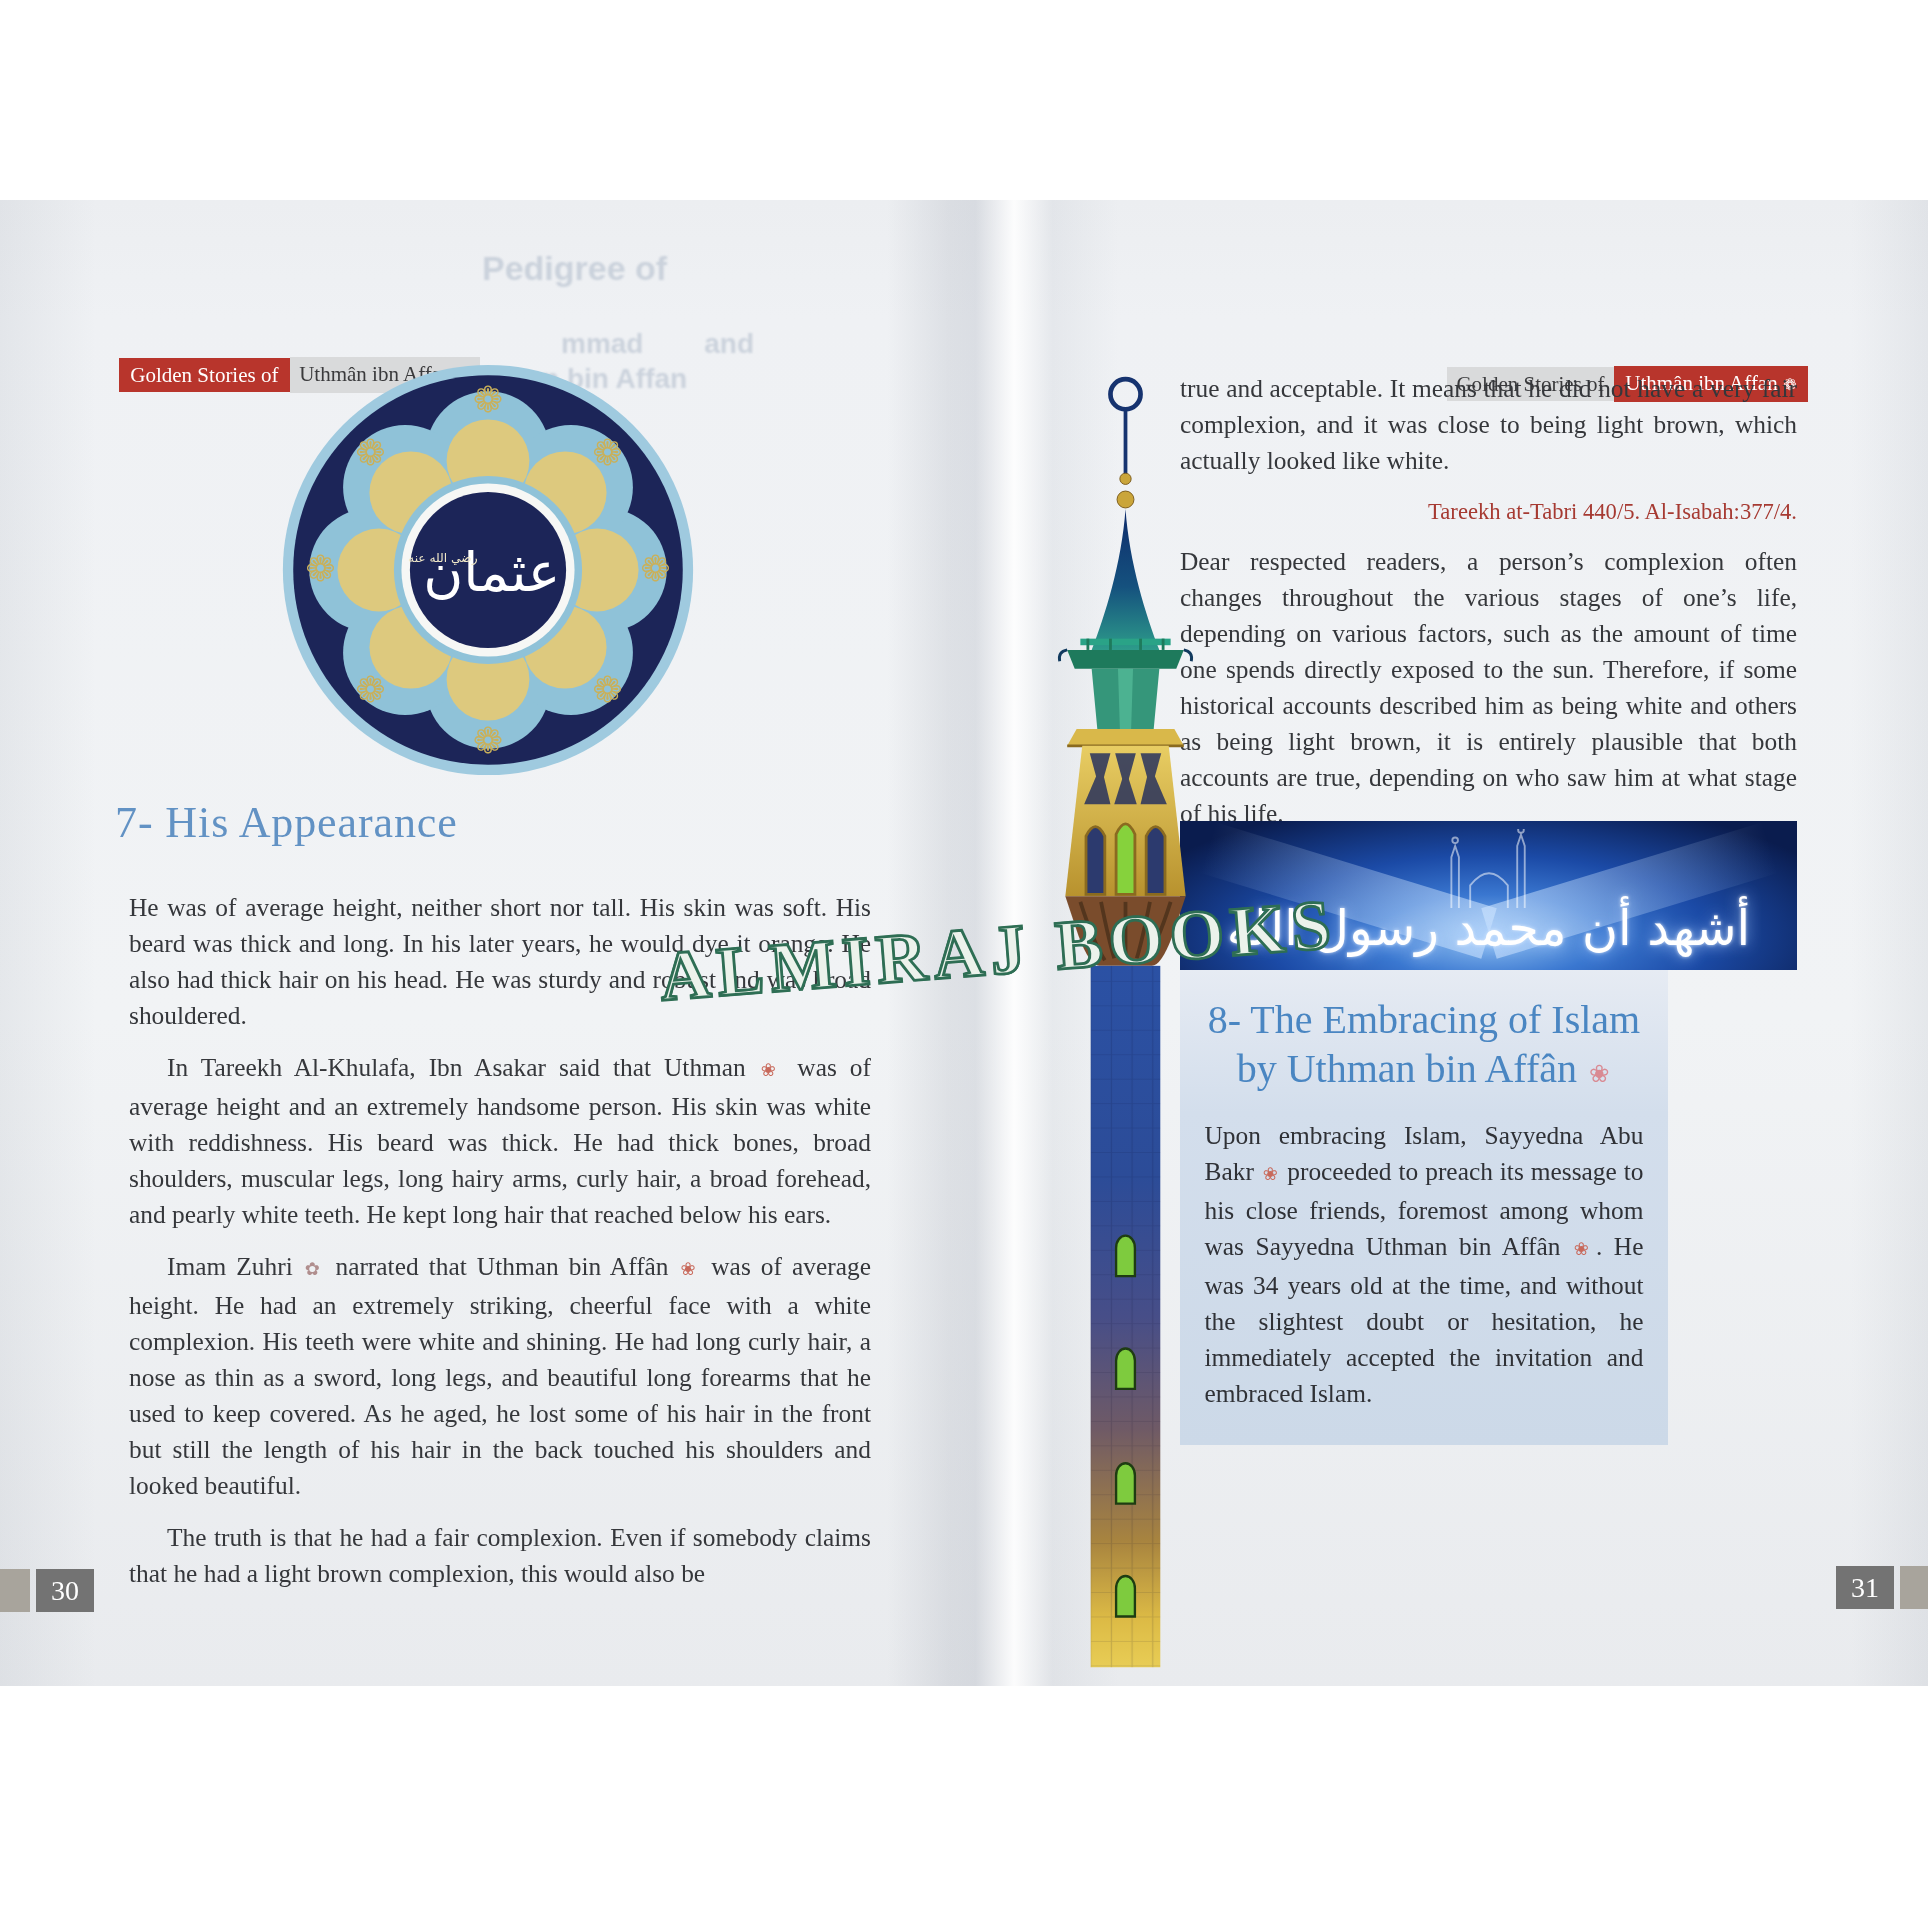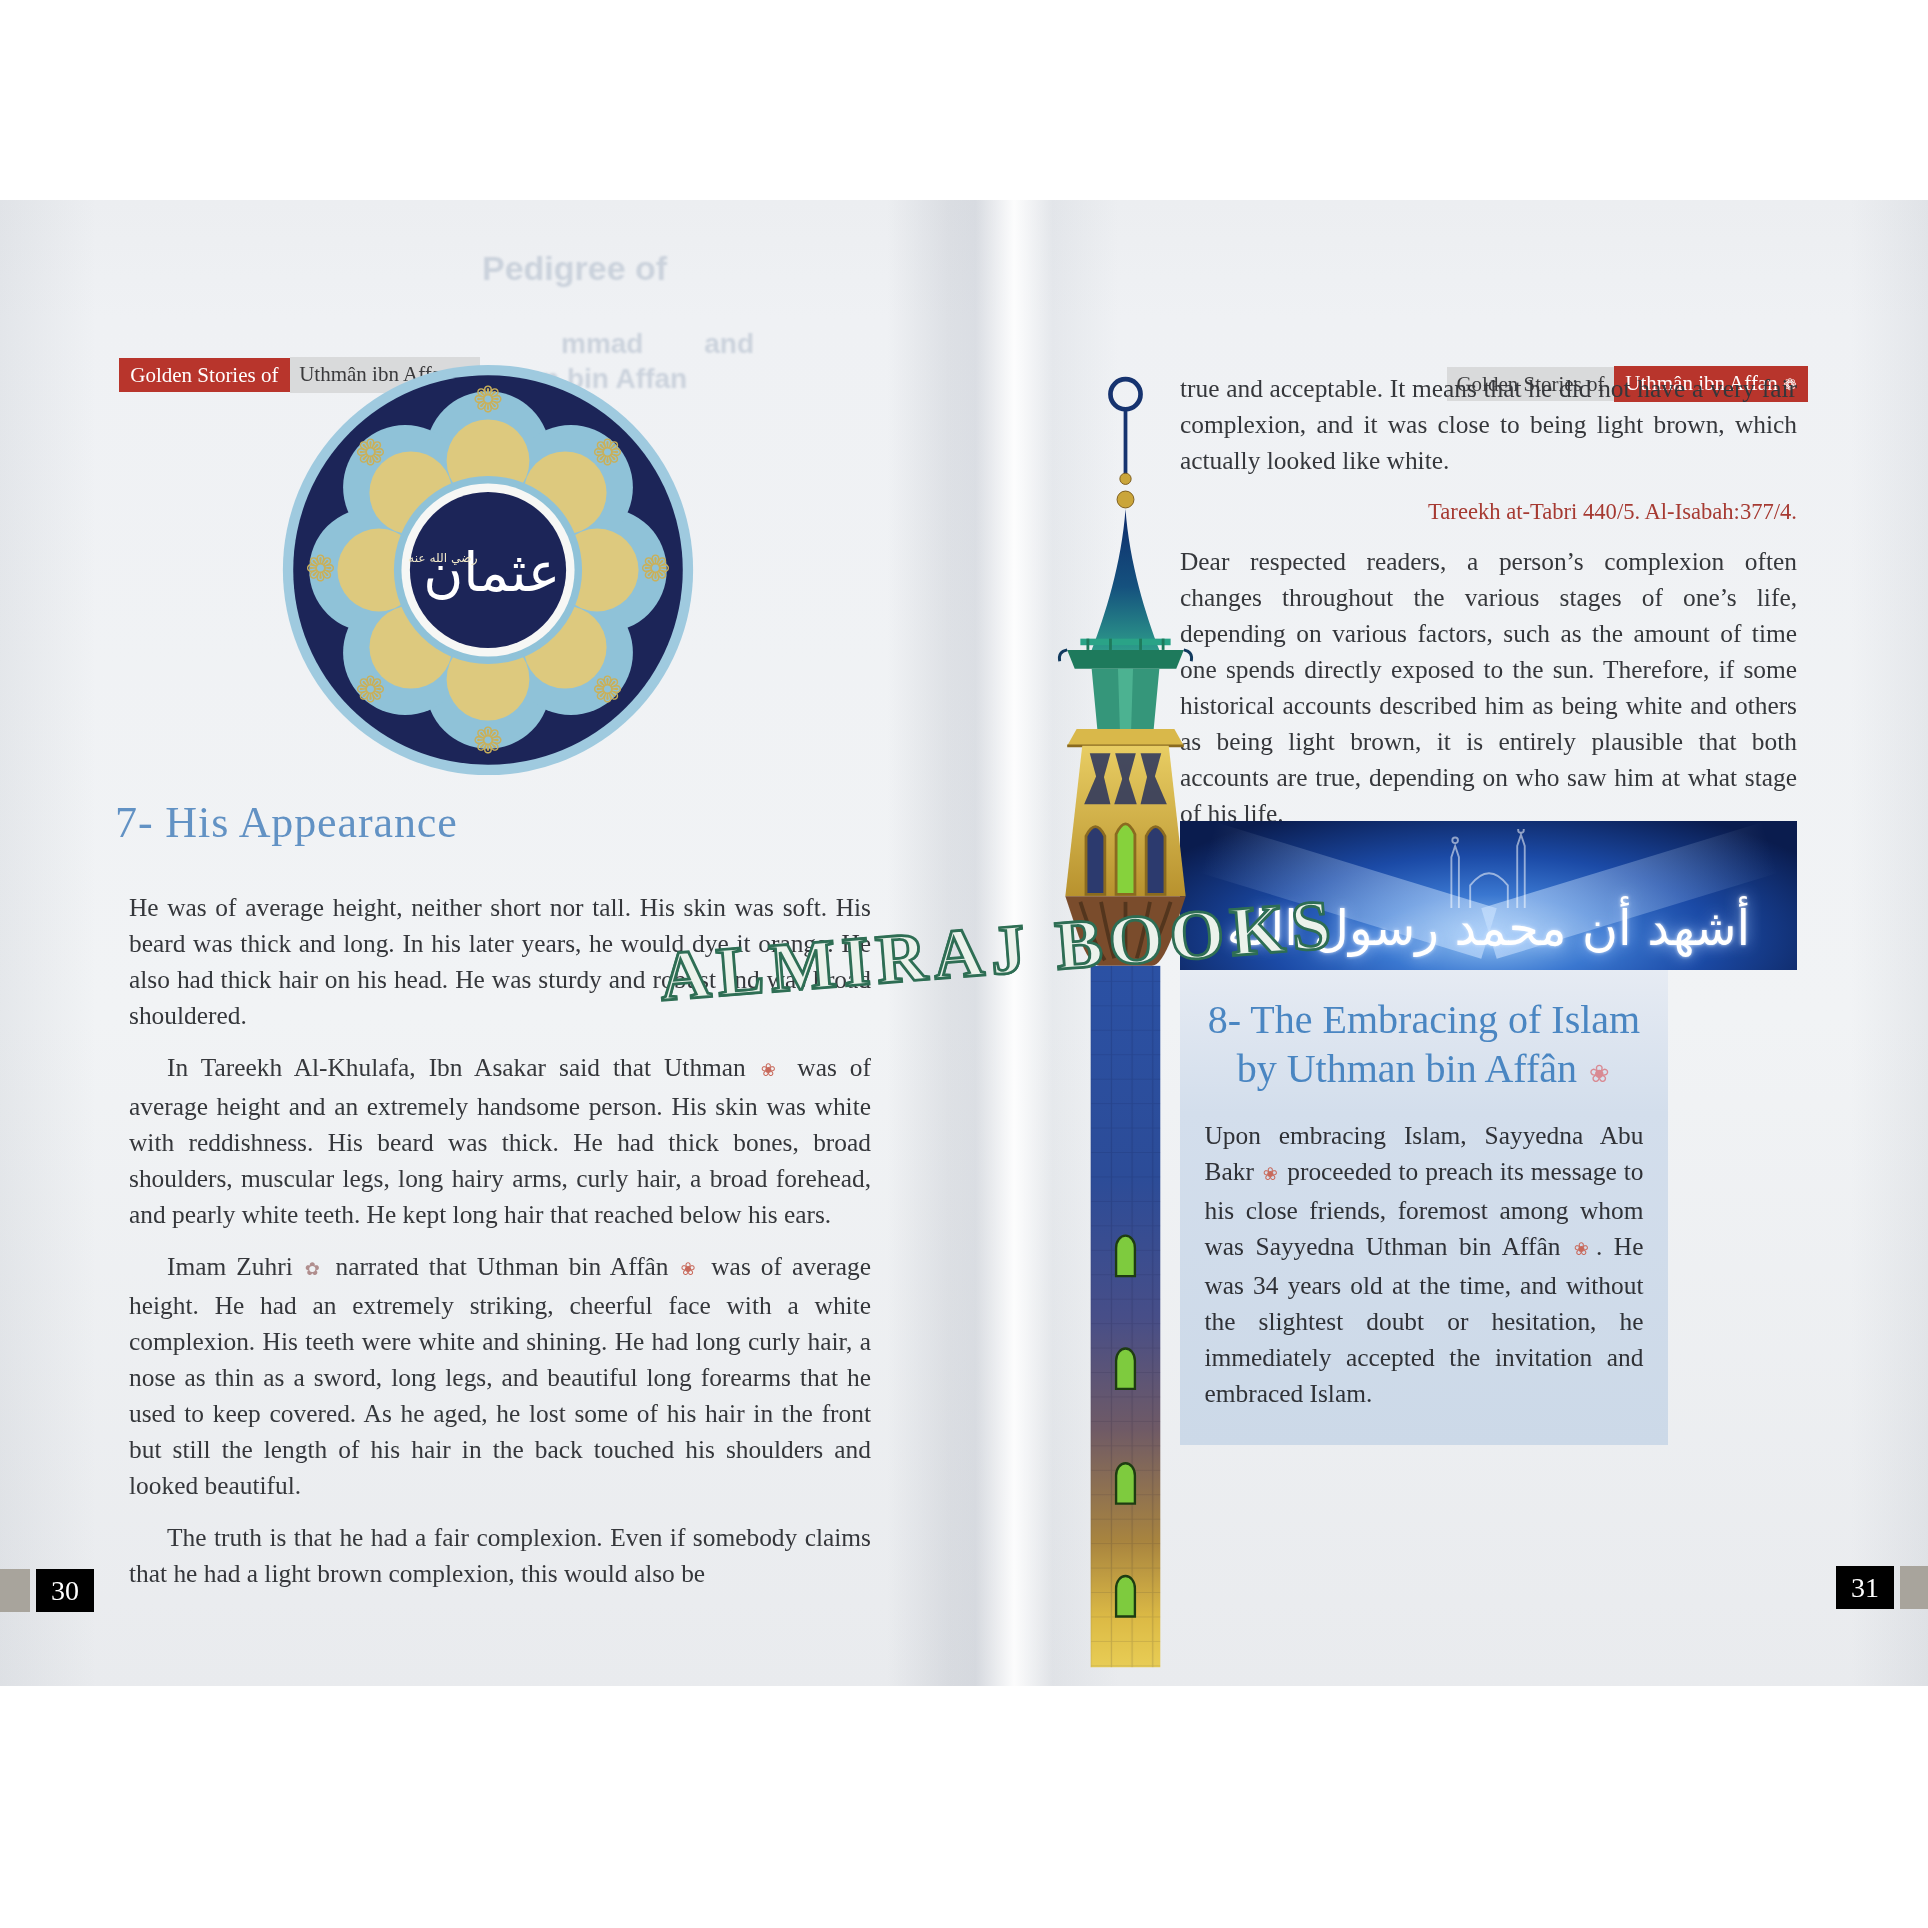--- a/index.html
+++ b/index.html
@@ -54,21 +54,21 @@
   
   #bluebox{position:absolute;left:1180px;top:970px;width:488px;box-sizing:border-box;
     padding:21px 24.5px 19px 24.5px;background:linear-gradient(180deg,#e6ebf3 0%,#d3deec 30%,#ccd9e8 100%);}
   #heading8{font-size:40px;color:#4a86c2;text-align:center;line-height:49px;margin:3.8px 0 19px 0;}
   #heading8 .orn{font-size:24.5px;color:#d98a93;}
   #bluebox .col-inner{font-size:25.4px;line-height:36px;color:#2f3136;text-align:justify;}
   #bluebox .col-inner p{margin:0 0 15px 0;}
   #bluebox .col-inner p.ind{text-indent:38px;}
   .ref2{font-size:23.5px;color:#8e2f3a;font-style:italic;text-align:right;margin:3.8px 5.6px 1.9px 0;}
   
-  .pgbox{position:absolute;width:58px;height:43px;background:#000000;color:#fff;
+  .pgbox{position:absolute;width:58px;height:43px;background:#737373;color:#fff;
     font-size:28px;display:flex;align-items:center;justify-content:center;}
   .pgtab{position:absolute;width:30px;height:43px;background:#a8a49c;}
   #pg30{left:36px;top:1569px;} #pg30tab{left:0;top:1569px;}
   #pg31{left:1836px;top:1566px;} #pg31tab{left:1900px;top:1566px;}
   
   #minaret{position:absolute;left:1039px;top:369px;width:173px;height:1299px;z-index:6;}
   
   #watermark{position:absolute;left:659px;top:913px;width:621px;z-index:50;
     transform:rotate(-4.5deg);font-family:"Liberation Serif",serif;font-weight:bold;
     font-size:70px;letter-spacing:6.6px;color:rgba(253,253,248,.92);white-space:nowrap;

